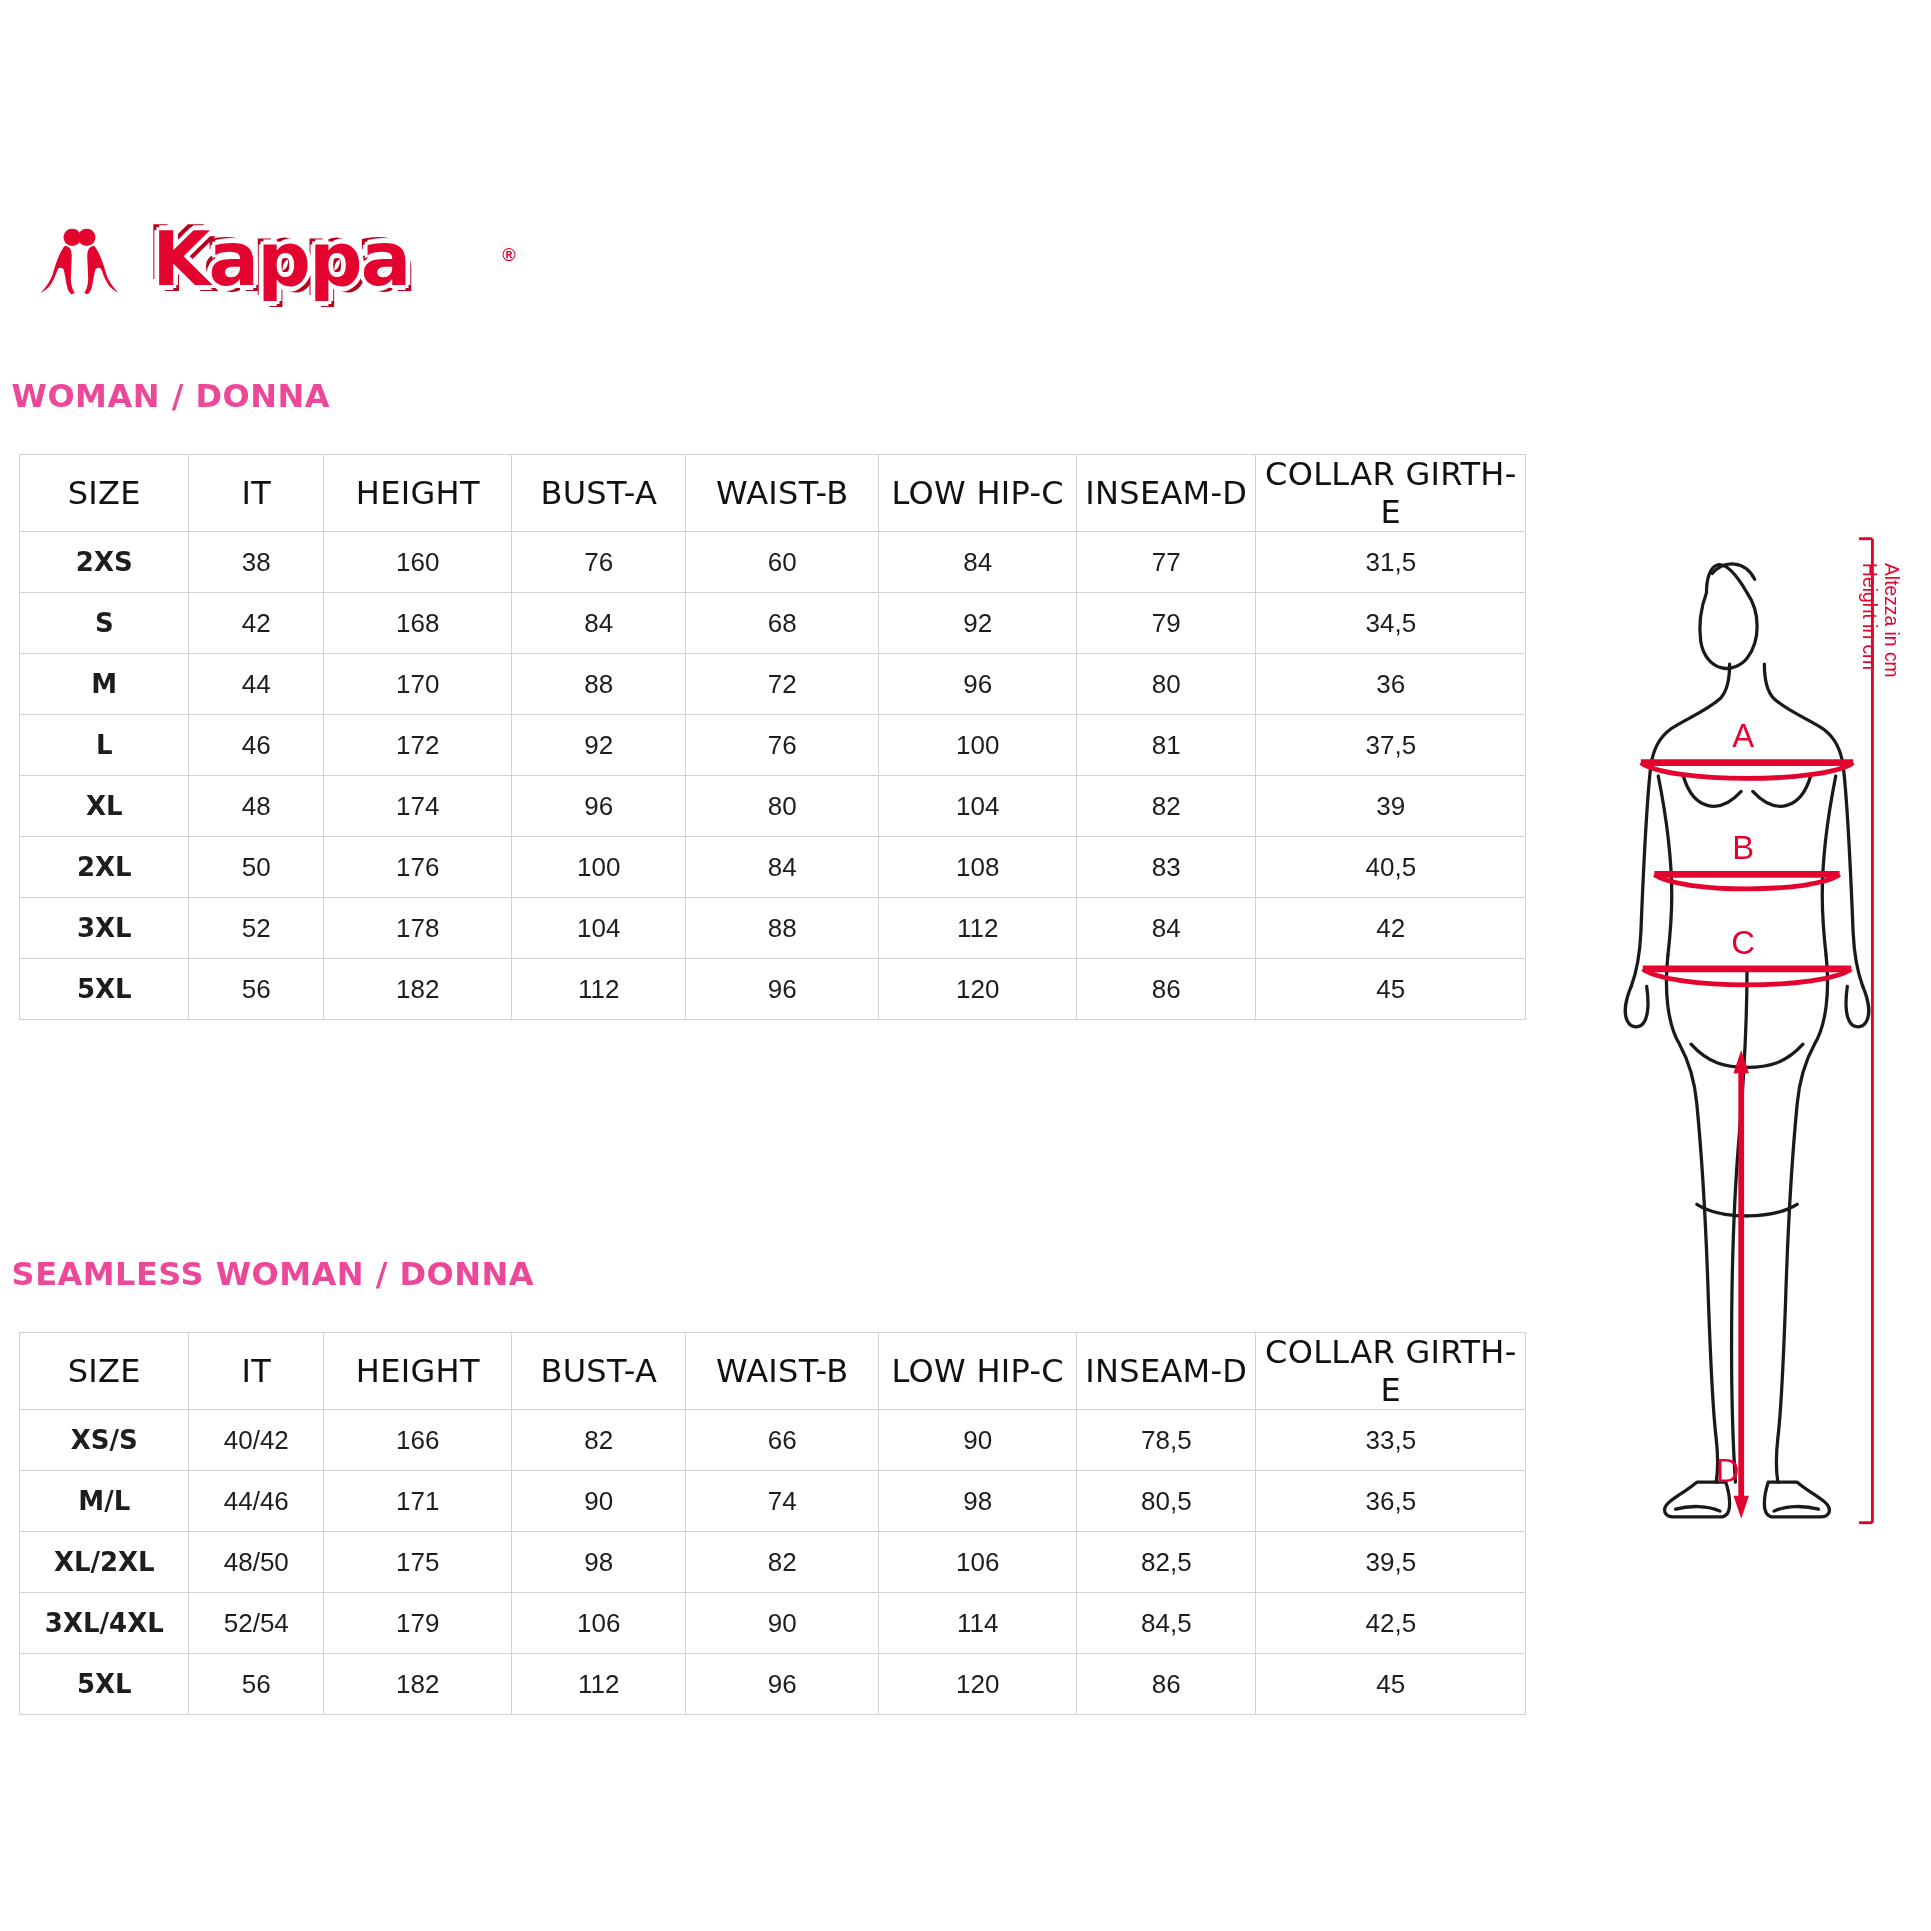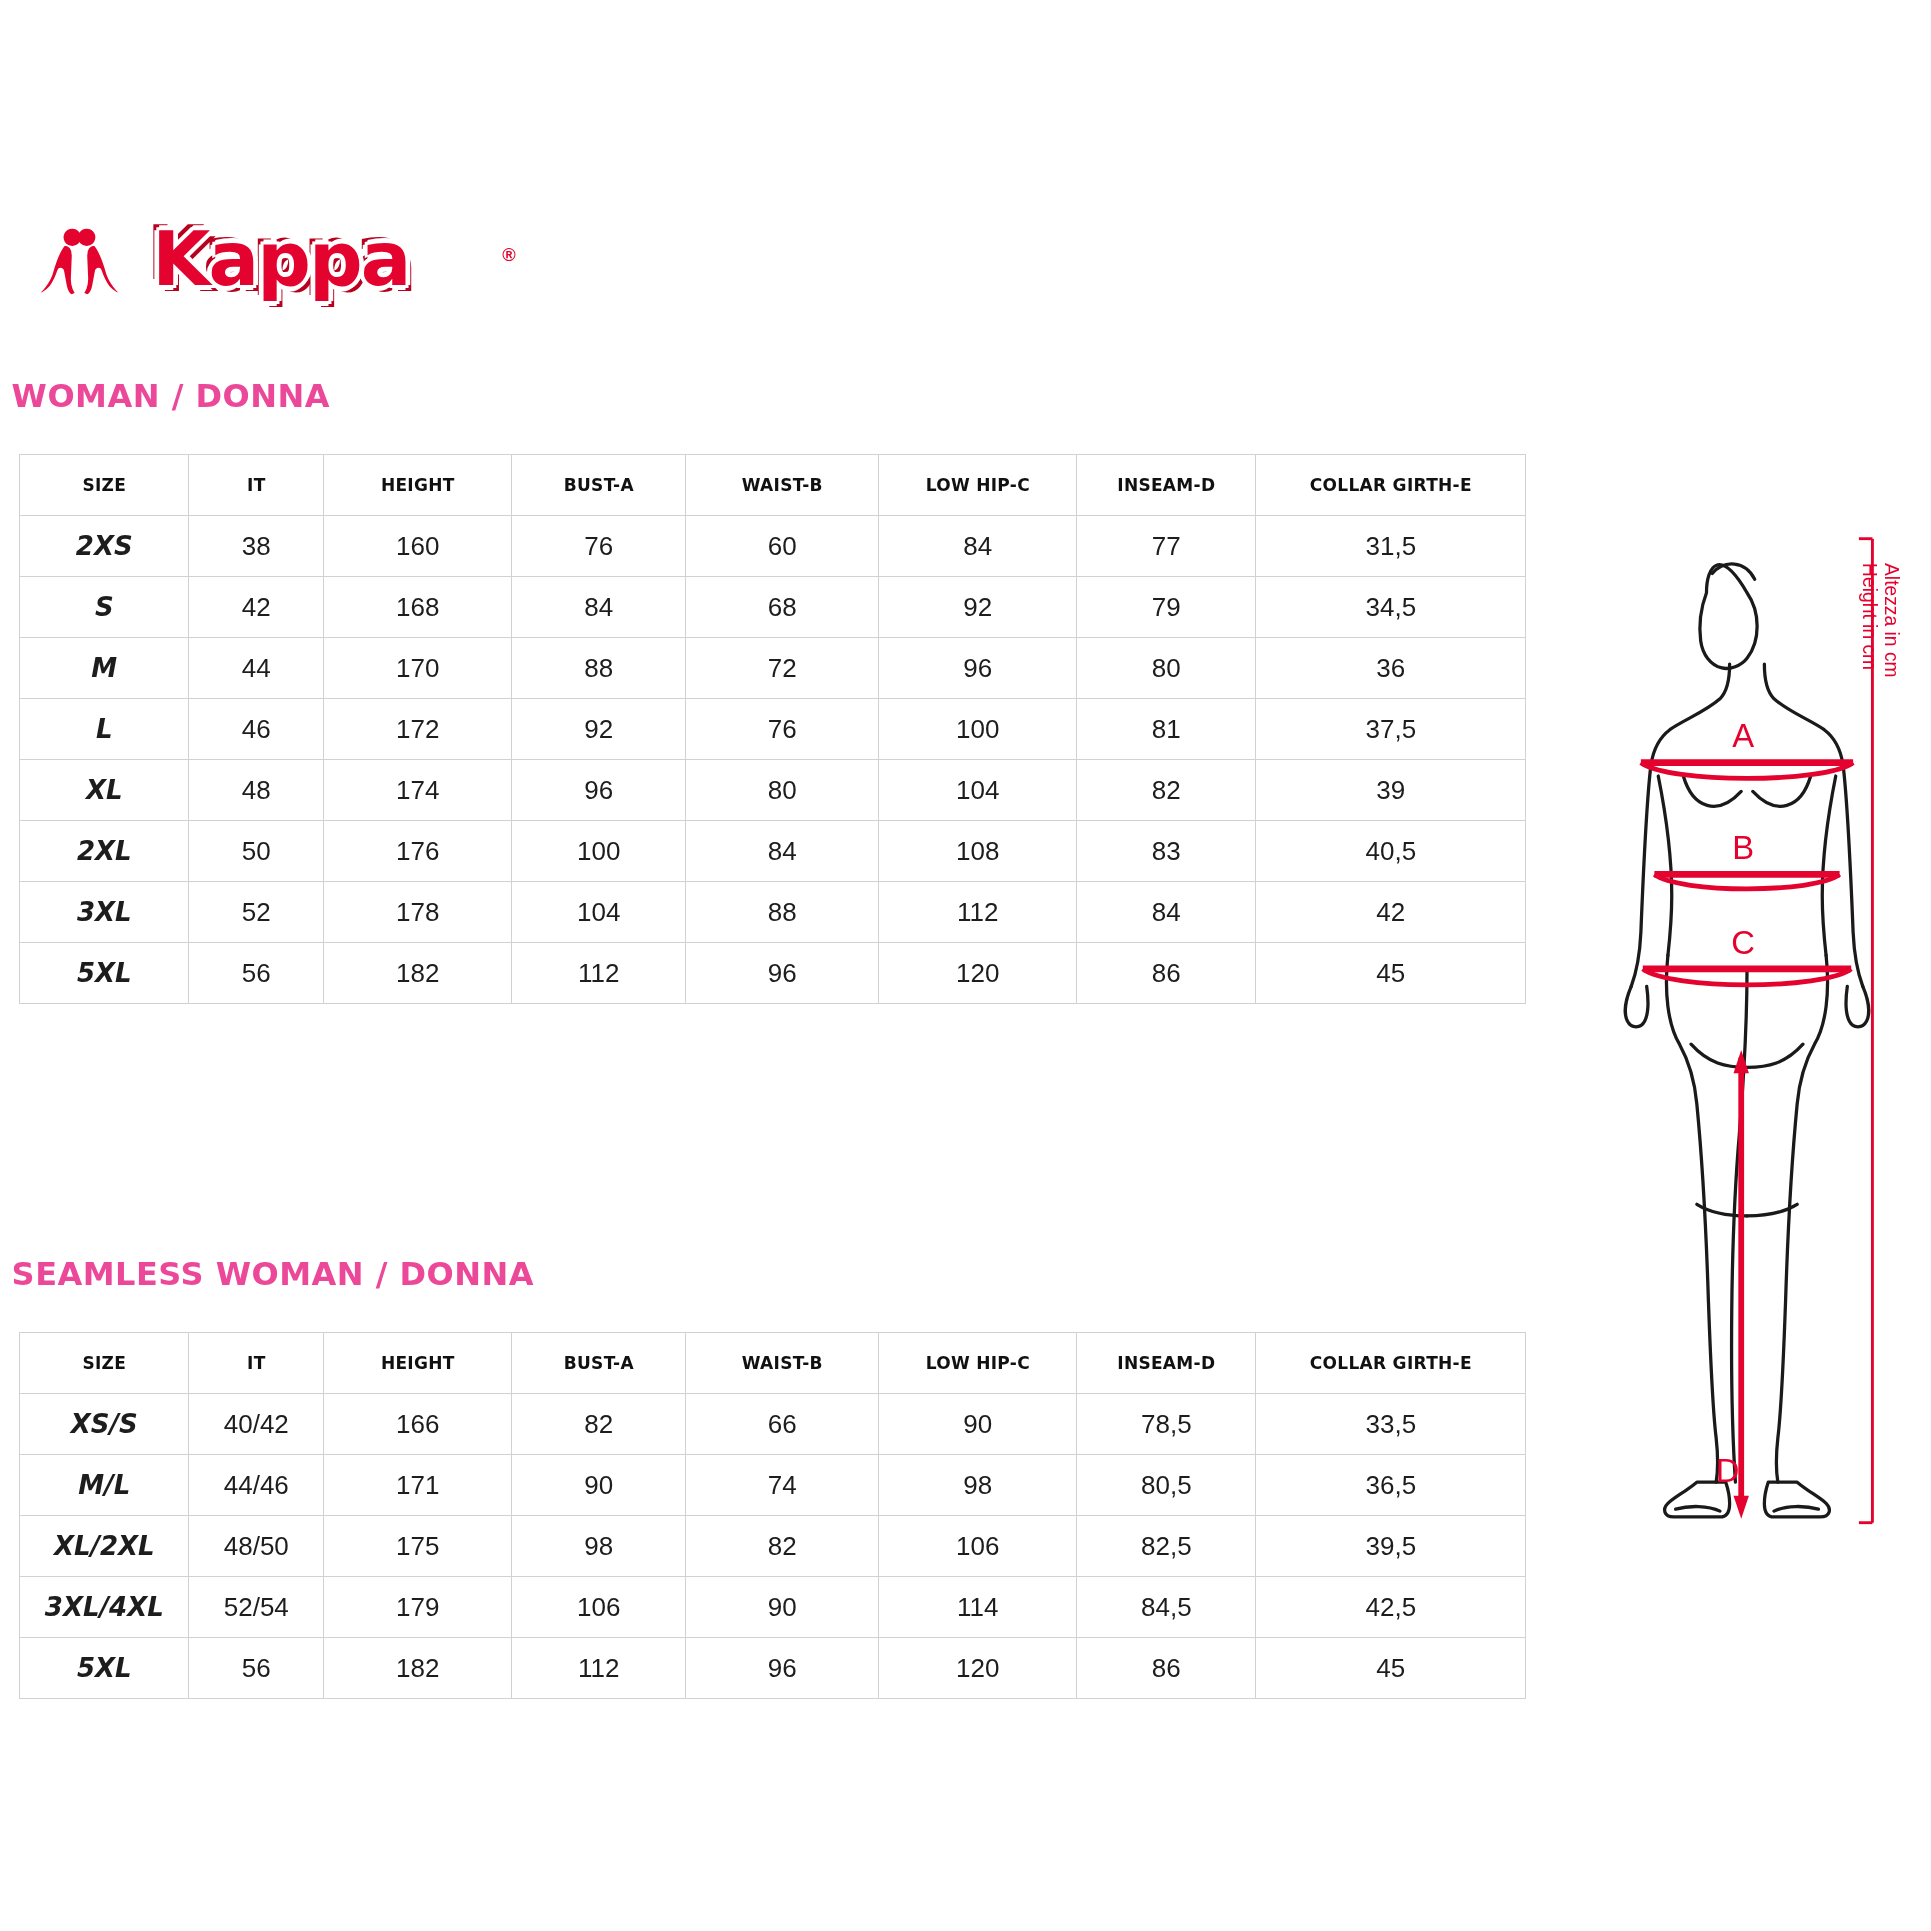--- a/index.html
+++ b/index.html
@@ -86,31 +86,30 @@
     font-family: "Liberation Sans", sans-serif;
     font-size: 26px;
     color: #1d1d1d;
     font-weight: normal;
     padding: 0;
     height: 60px;
     vertical-align: middle;
   }
   table.sizetable thead th {
     font-family: "DejaVu Sans", sans-serif;
-    font-weight: bold;
-    font-size: 17px;
+    font-weight: normal;
+    font-size: 32px;
     letter-spacing: 0.3px;
     height: 60px;
     color: #111111;
   }
   table.sizetable tbody td:first-child {
     font-family: "DejaVu Sans", sans-serif;
     font-weight: bold;
     font-size: 26px;
-    font-style: italic;
   }
   #table-woman { left: 19.3px; top: 454px; width: 1506px; }
   #table-seamless { left: 19.3px; top: 1332px; width: 1506px; }
 
   .col-size { width: 169px; }
   .col-it { width: 135px; }
   .col-height { width: 188px; }
   .col-bust { width: 174px; }
   .col-waist { width: 193px; }
   .col-hip { width: 198px; }

